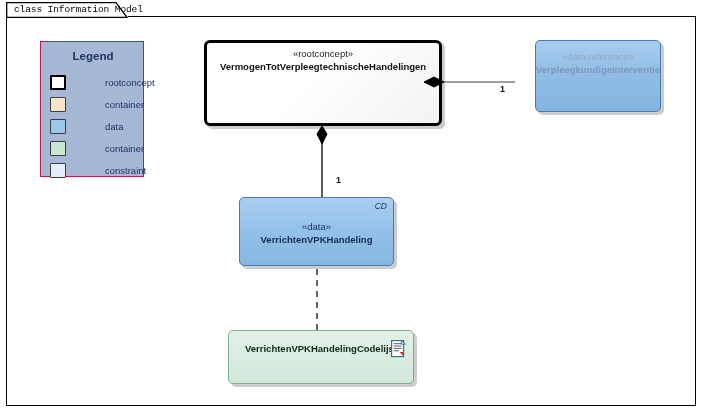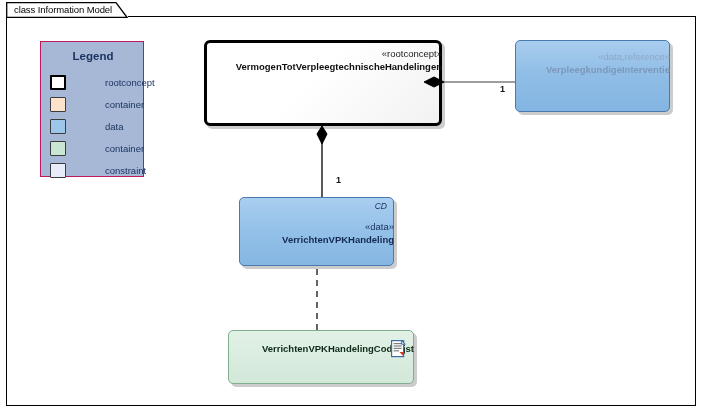--- a/index.html
+++ b/index.html
@@ -28,20 +28,21 @@
     background: #ffffff;
   }
   #title-tab {
     position: absolute;
     left: 6px;
     top: 2px;
     width: 122px;
     height: 16px;
     background: #ffffff;
     box-sizing: border-box;
+    font-family: Liberation Mono, monospace;
   }
   #title-tab .tab-shape {
     position: absolute;
     left: 0; top: 0;
     width: 122px; height: 16px;
   }
   #title-label {
     position: absolute;
     left: 8px;
     top: 2px;
@@ -121,21 +122,21 @@
     width: 100%; height: 100%;
     box-sizing: border-box;
     border-radius: 5px;
     z-index: 1;
   }
   .cls .labels {
     position: absolute;
     left: 0;
     width: 100%;
     z-index: 2;
-    text-align: right;
+    text-align: center;
     pointer-events: none;
   }
   .stereo {
     font-size: 9.5px;
     line-height: 13px;
     white-space: nowrap;
   }
   .cname {
     font-size: 9.5px;
     font-weight: bold;
@@ -149,21 +150,21 @@
     border: 3.4px solid #000000;
     background: linear-gradient(135deg, #ffffff 0%, #ffffff 45%, #f2f2f2 100%);
     border-radius: 6px;
   }
   #box-root .shadow { background: rgba(90,90,90,0.30); }
   #box-root .labels { top: 7px; }
   #box-root .stereo { color: #1c1c1c; }
   #box-root .cname  { color: #101010; }
 
   
-  #box-ref { left: 515px; top: 40px; width: 155px; height: 72px; text-decoration: underline; }
+  #box-ref { left: 535px; top: 40px; width: 126px; height: 72px; text-decoration: underline; }
   #box-ref .body {
     border: 1.2px solid #4a7ab0;
     background: linear-gradient(180deg, #a8cdee 0%, #8fbde6 48%, #83b5e2 100%);
   }
   #box-ref .labels { top: 10px; }
   #box-ref .stereo { color: #8fa8c6; }
   #box-ref .cname  { color: #7d98ba; }
 
   
   #box-data { left: 239px; top: 197px; width: 155px; height: 69px; }

